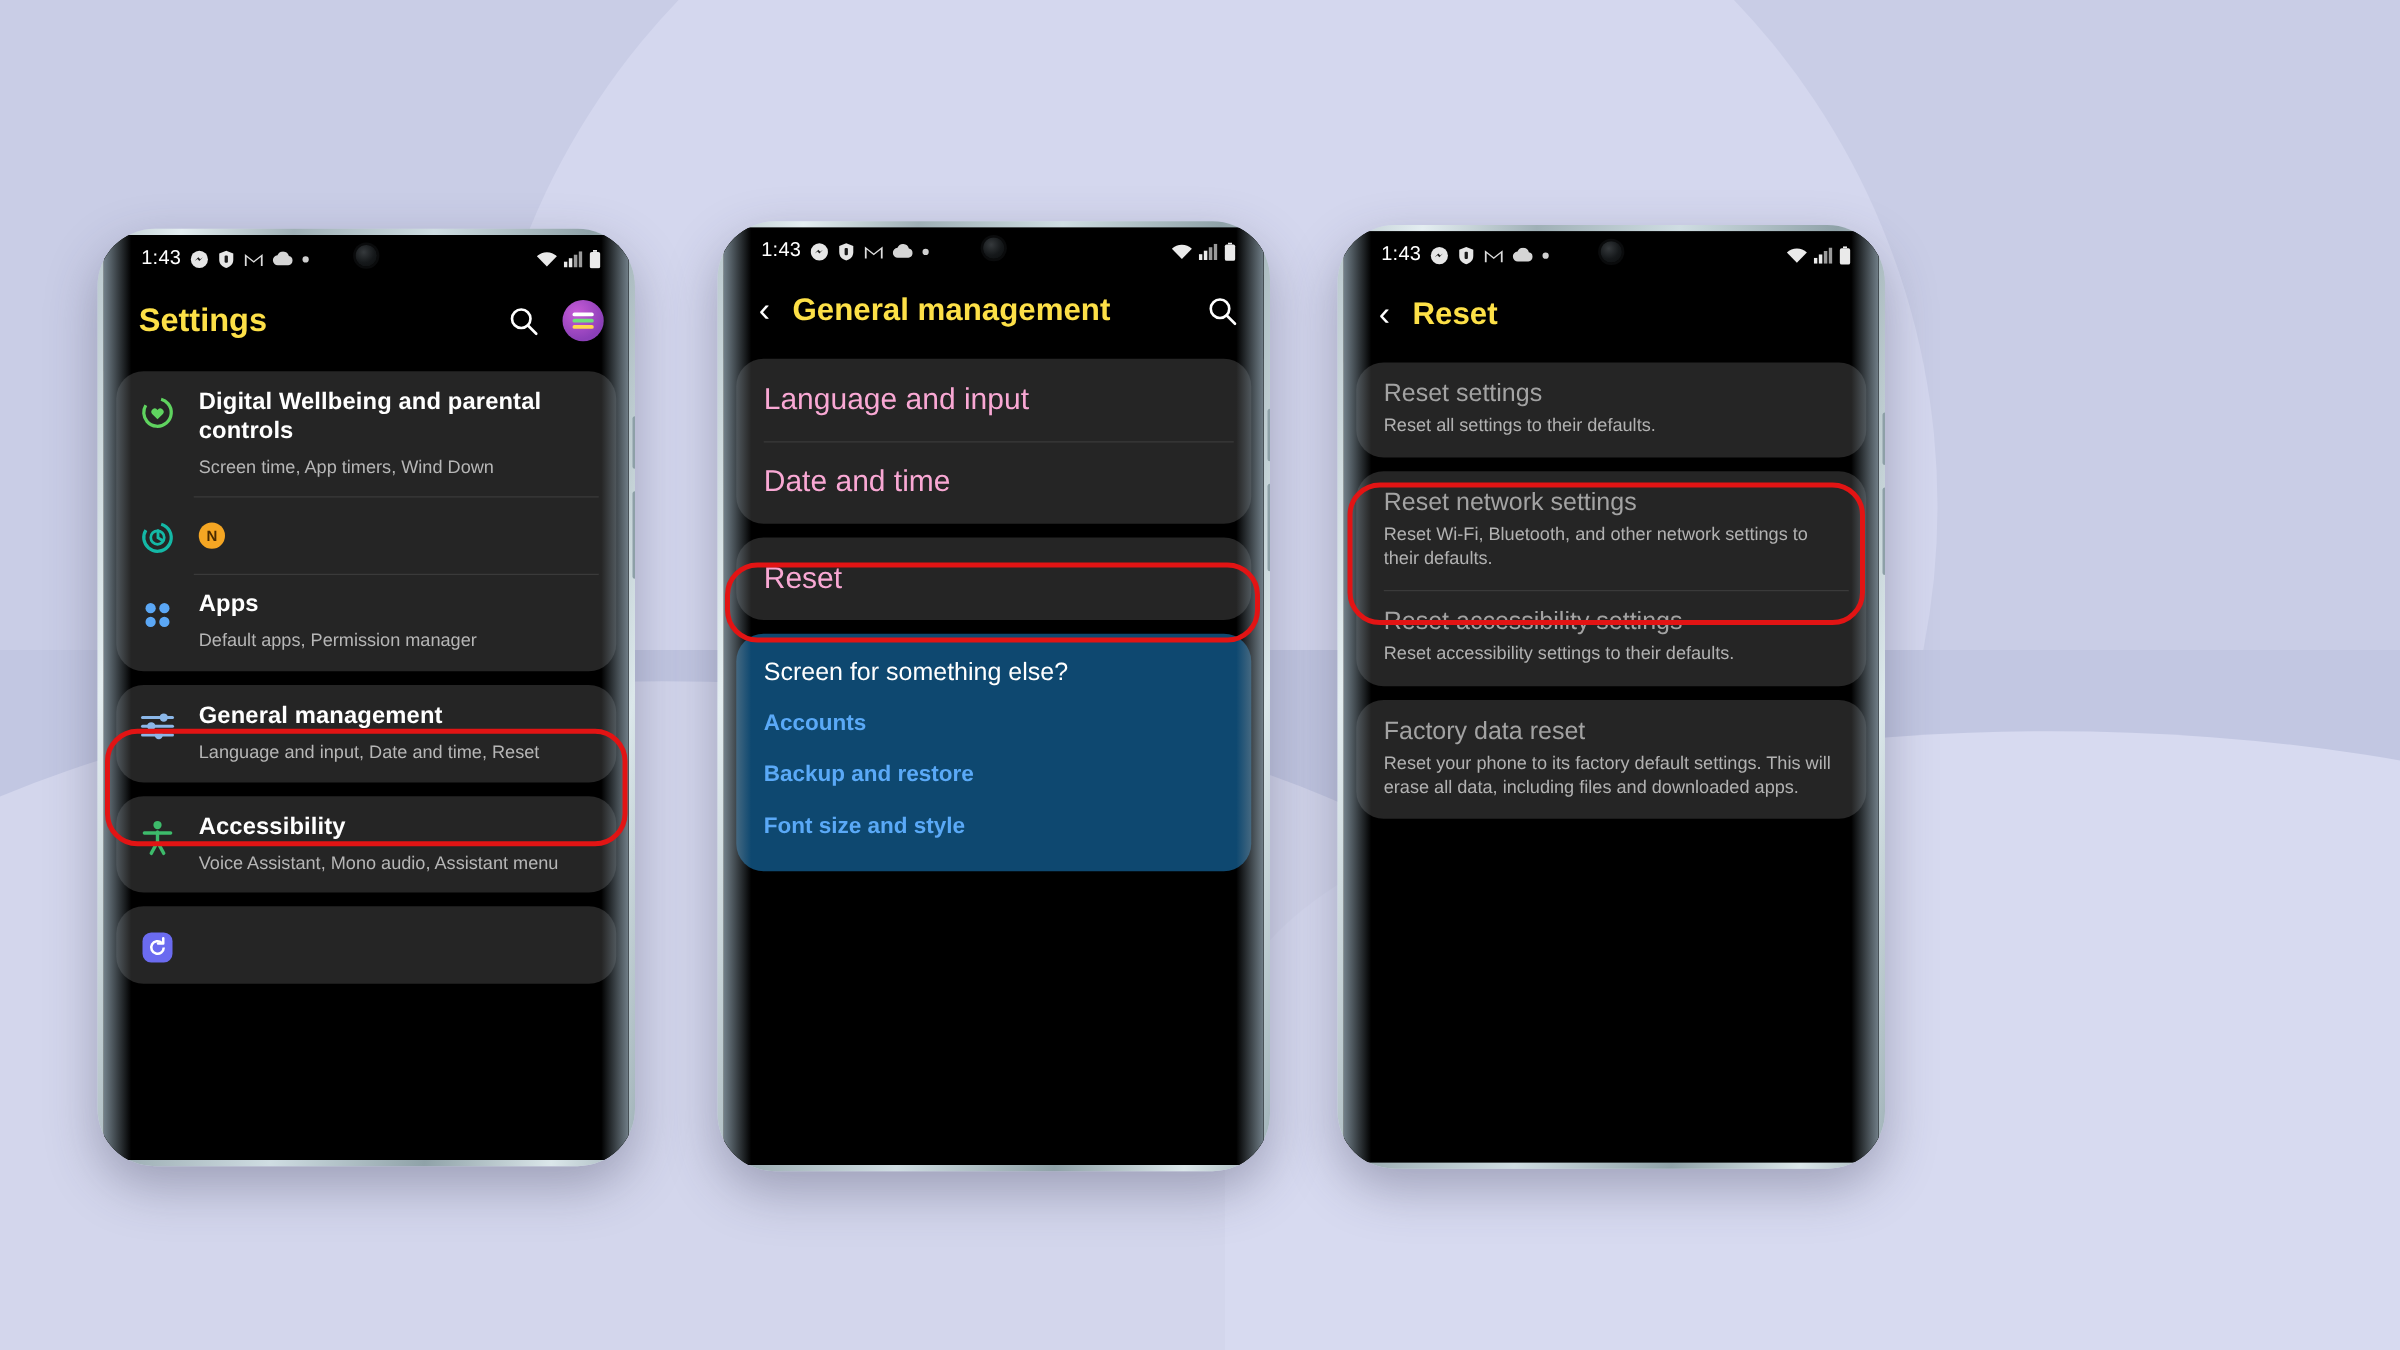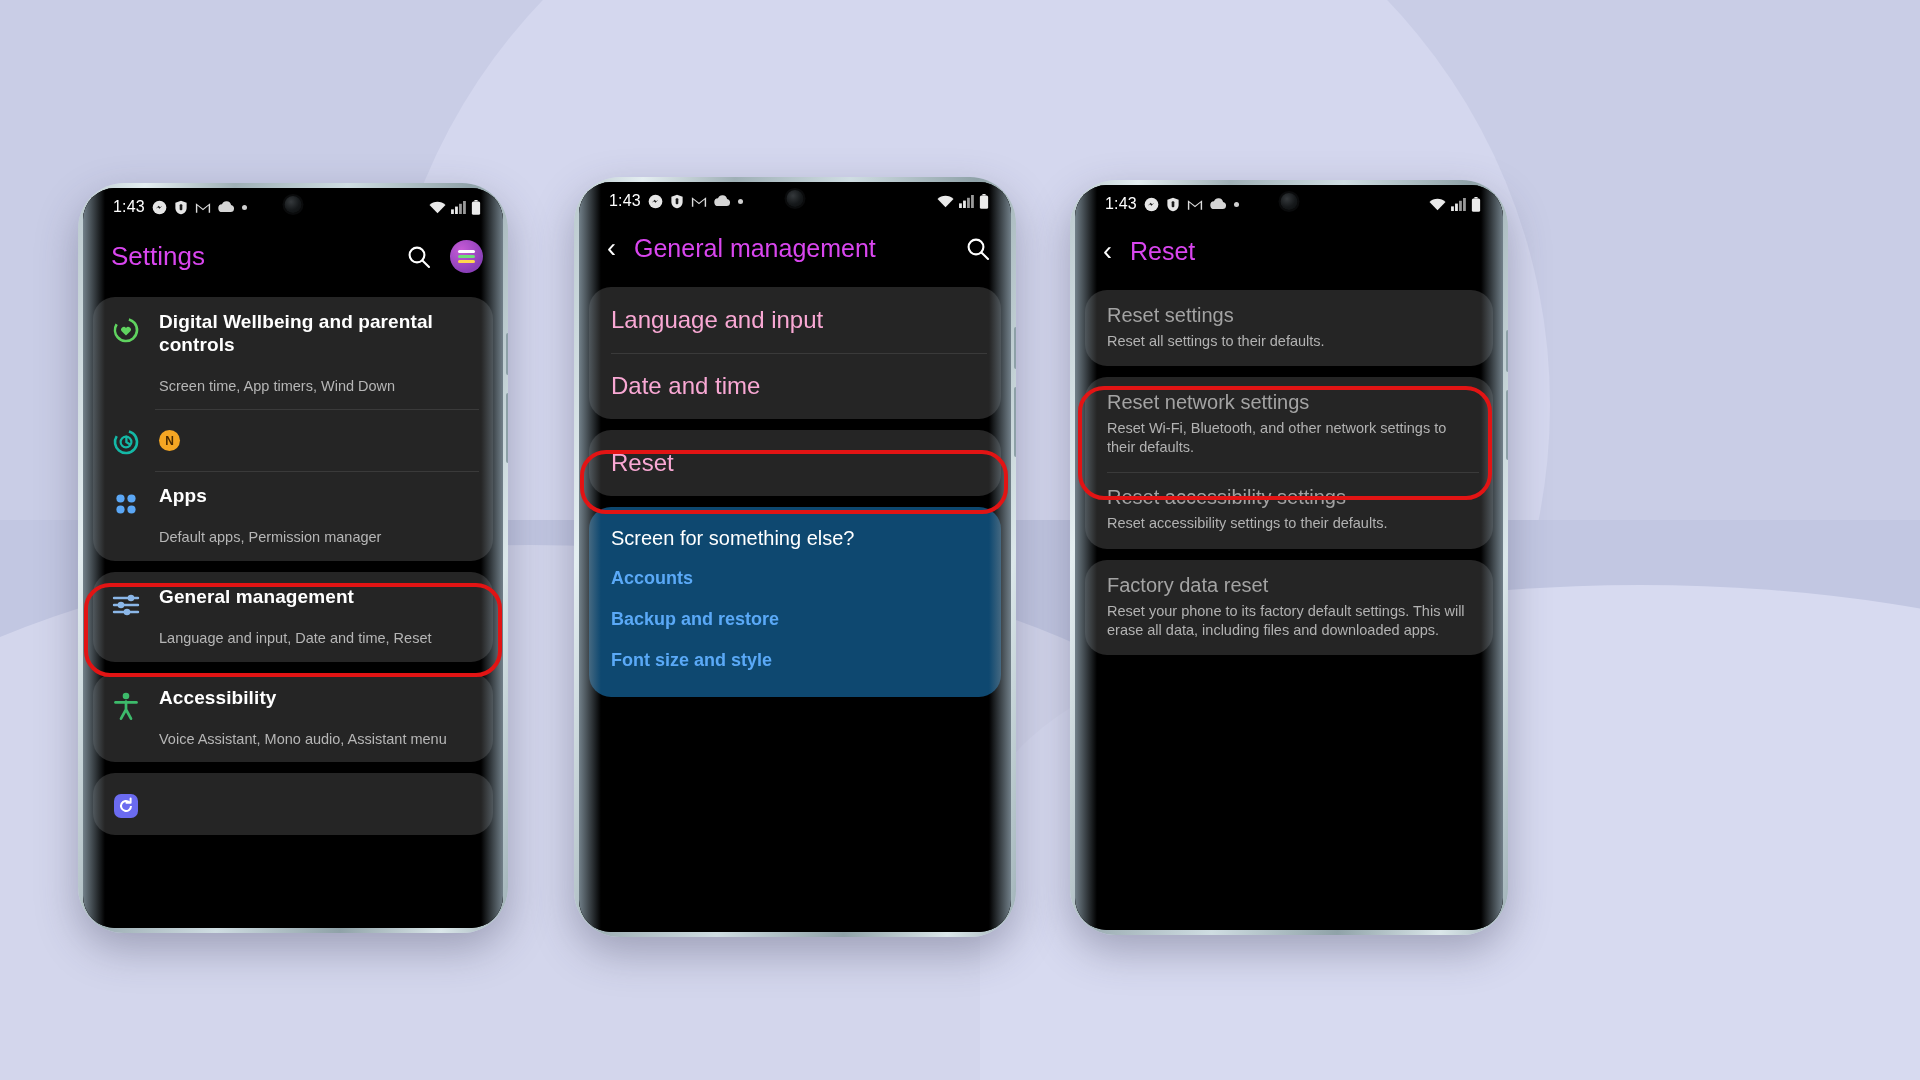--- a/index.html
+++ b/index.html
@@ -50,21 +50,21 @@
     position: absolute;
     border-radius: 46px;
     background: linear-gradient(100deg,#b9c8cd 0%, #e4eef1 12%, #9fb0b6 28%, #cfdde2 48%, #8fa2a8 70%, #dbe7ea 88%, #9fb1b7 100%);
     padding: 5px;
     box-shadow: 0 16px 40px rgba(60,60,90,.35);
     overflow: hidden;
   }
   .phone-inner {
     position: relative;
     width: 100%; height: 100%;
-    border-radius: 32px;
+    border-radius: 18px;
     background: #000;
     overflow: hidden;
   }
   
   .phone-inner::before {
     content:"";
     position:absolute; left:0; top:0; bottom:0; width:22px;
     background: linear-gradient(90deg, rgba(120,135,145,.95), rgba(0,0,0,0) 100%);
     z-index: 6; pointer-events:none;
   }
@@ -124,21 +124,21 @@
     display: flex; align-items: center;
     padding: 14px 20px 24px 28px;
     background: #000;
   }
   .titlebar .back {
     font-size: 27px; line-height: 1;
     margin-right: 18px; color: #fff;
     cursor: pointer;
   }
   .titlebar .title {
-    font-size: 25px; font-weight: 400; color: #d946ef;
+    font-size: 25px; font-weight: 700; color: #fde047;
   }
   #phone1 .titlebar .title { font-size: 26px; }
   .titlebar .spacer { margin-left: auto; }
   .search-ico { width: 26px; height: 26px; cursor:pointer; }
   .avatar {
     width: 33px; height: 33px; border-radius: 50%;
     background: radial-gradient(circle at 35% 30%, #c65bd6 0%, #8b3fb8 70%);
     margin-left: 18px;
     display:flex; align-items:center; justify-content:center;
     cursor:pointer;
@@ -167,21 +167,21 @@
     width: 30px; min-width: 30px; height: 30px;
     margin-right: 18px; margin-top: 4px;
     display:flex; align-items:center; justify-content:center;
   }
   .row .txt { flex: 1; min-width: 0; }
   .row .t {
     font-size: 19px; font-weight: 700; color:#fff; line-height: 1.2;
     letter-spacing:.1px;
   }
   .row .s {
-    font-size: 14.5px; color:#b6b6b6; margin-top:20px; line-height:1.3;
+    font-size: 14.5px; color:#b6b6b6; margin-top:8px; line-height:1.3;
   }
   .badge {
     width: 21px; height: 21px; border-radius:50%;
     background:#f5a623; color:#4a2a00;
     font-size:12px; font-weight:700;
     display:flex; align-items:center; justify-content:center;
     margin-top: 7px;
   }
 
   

